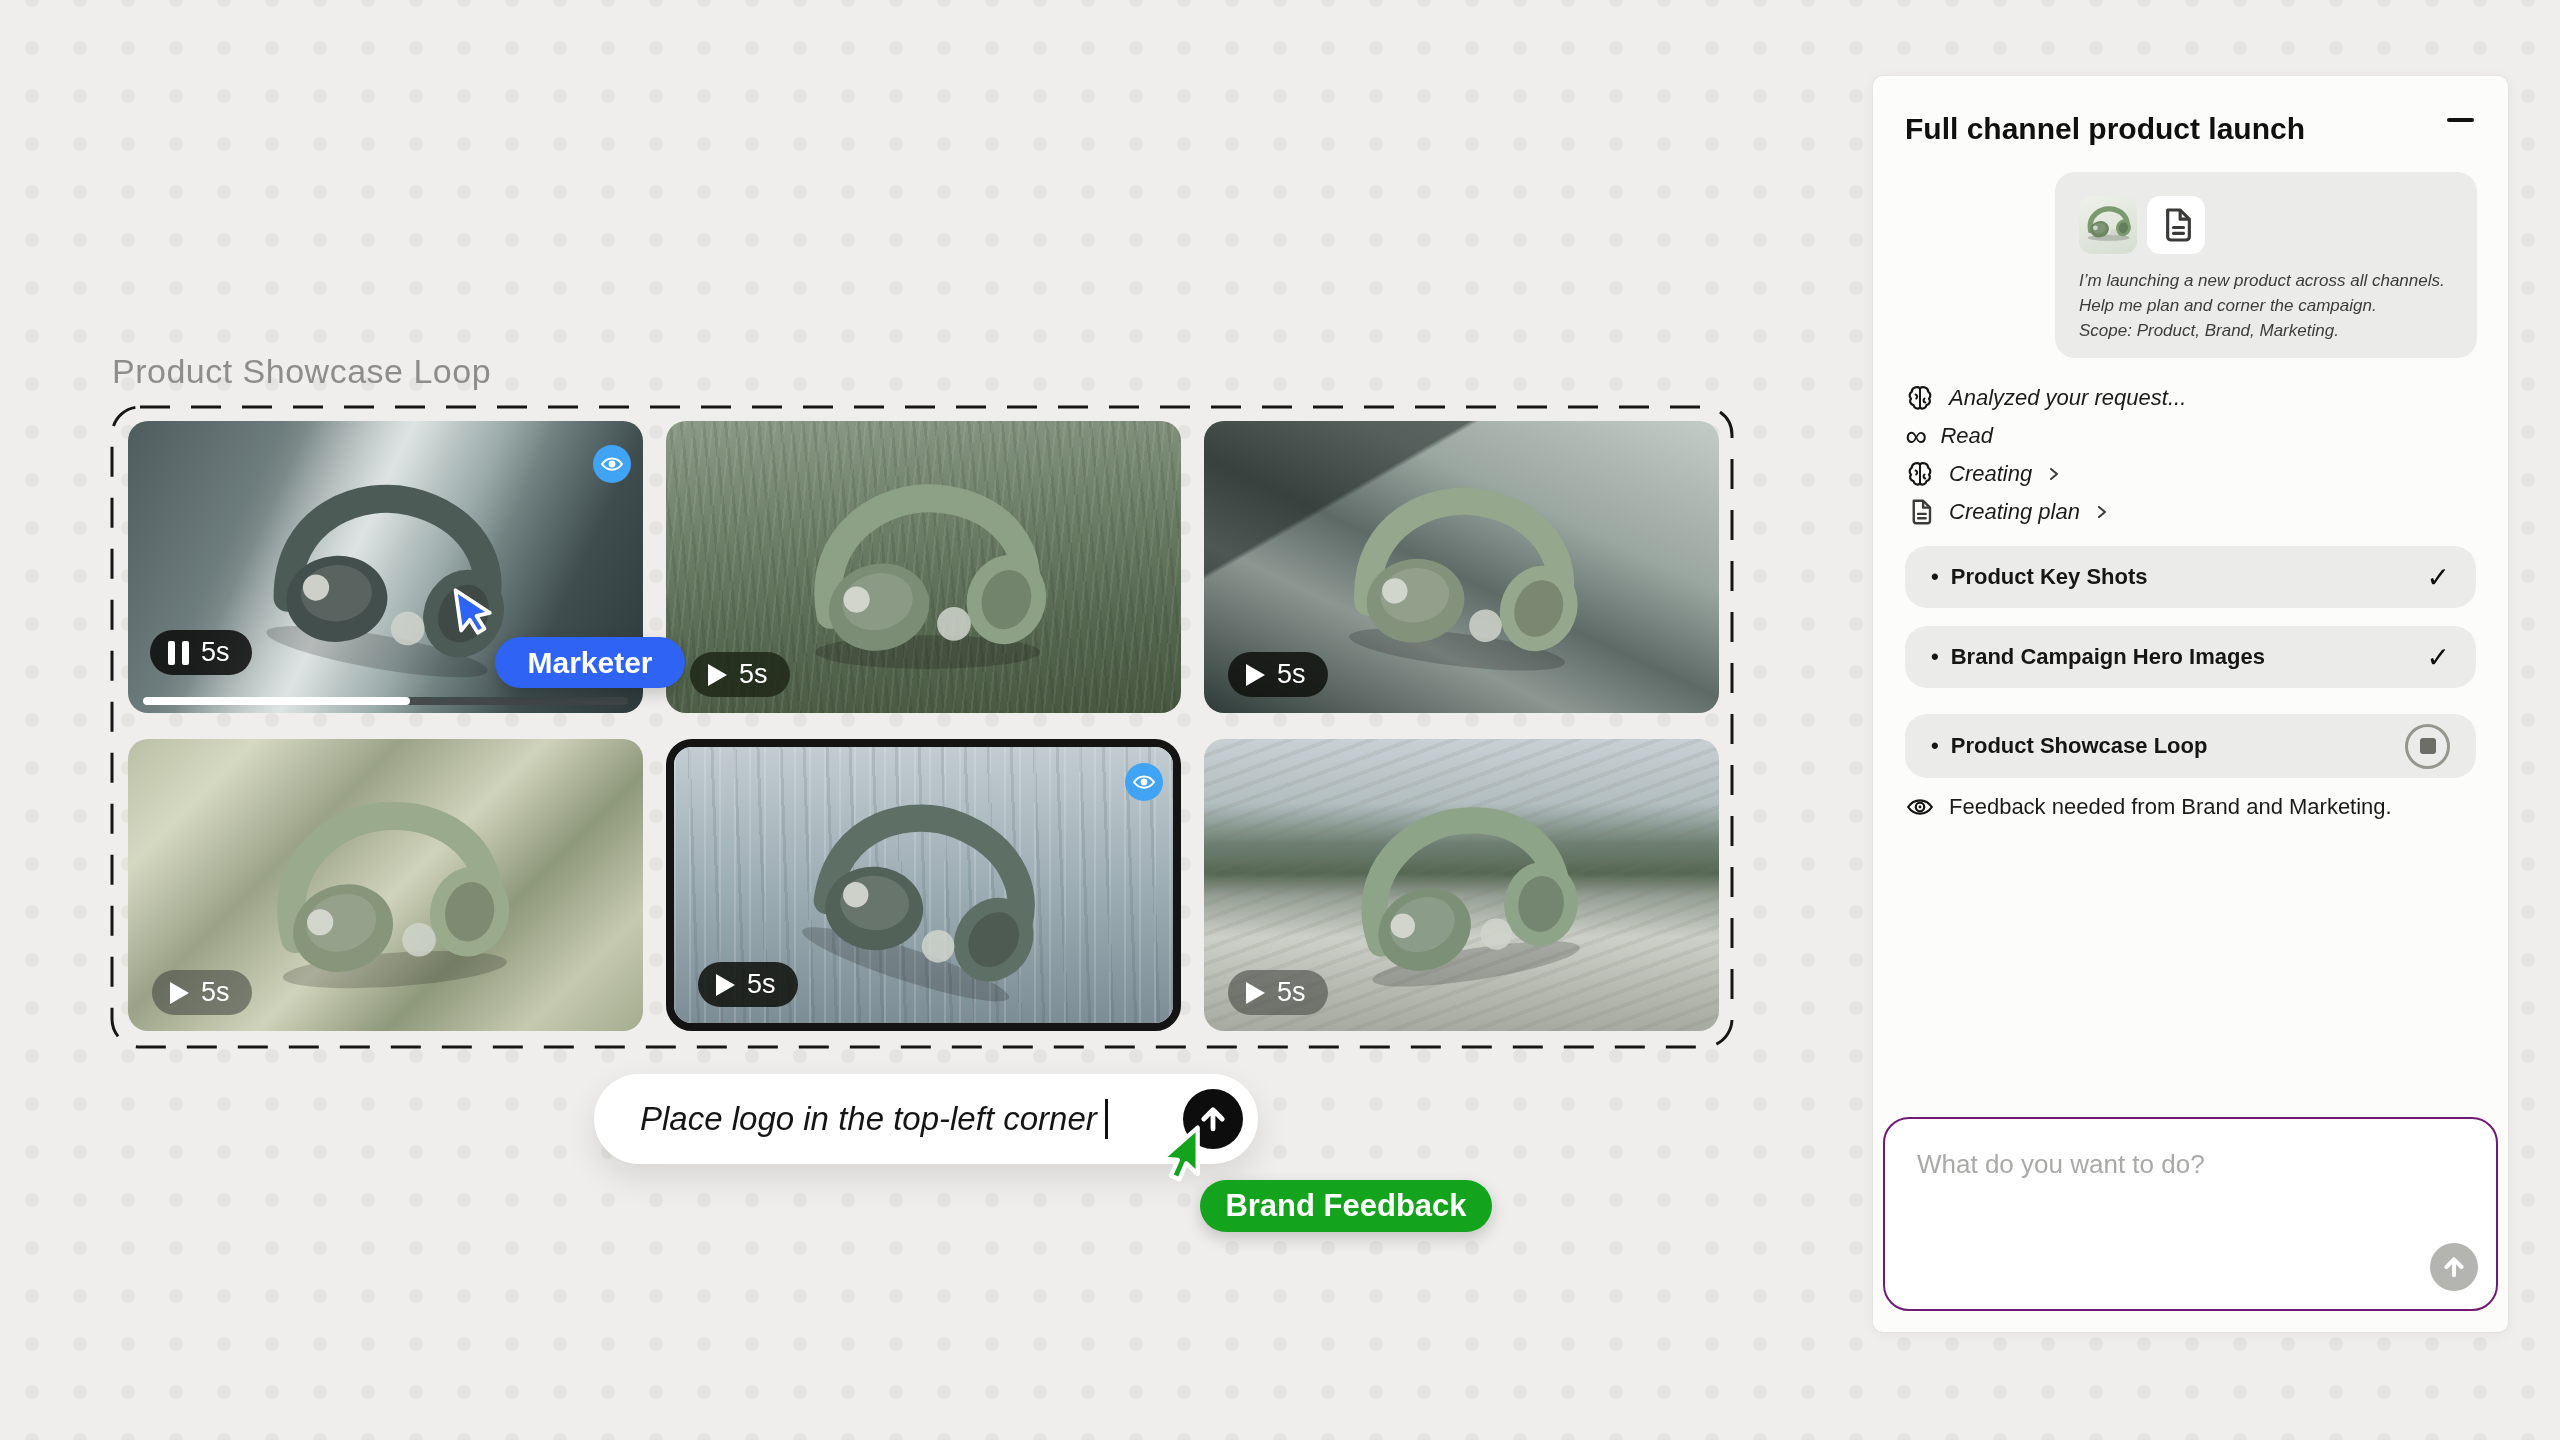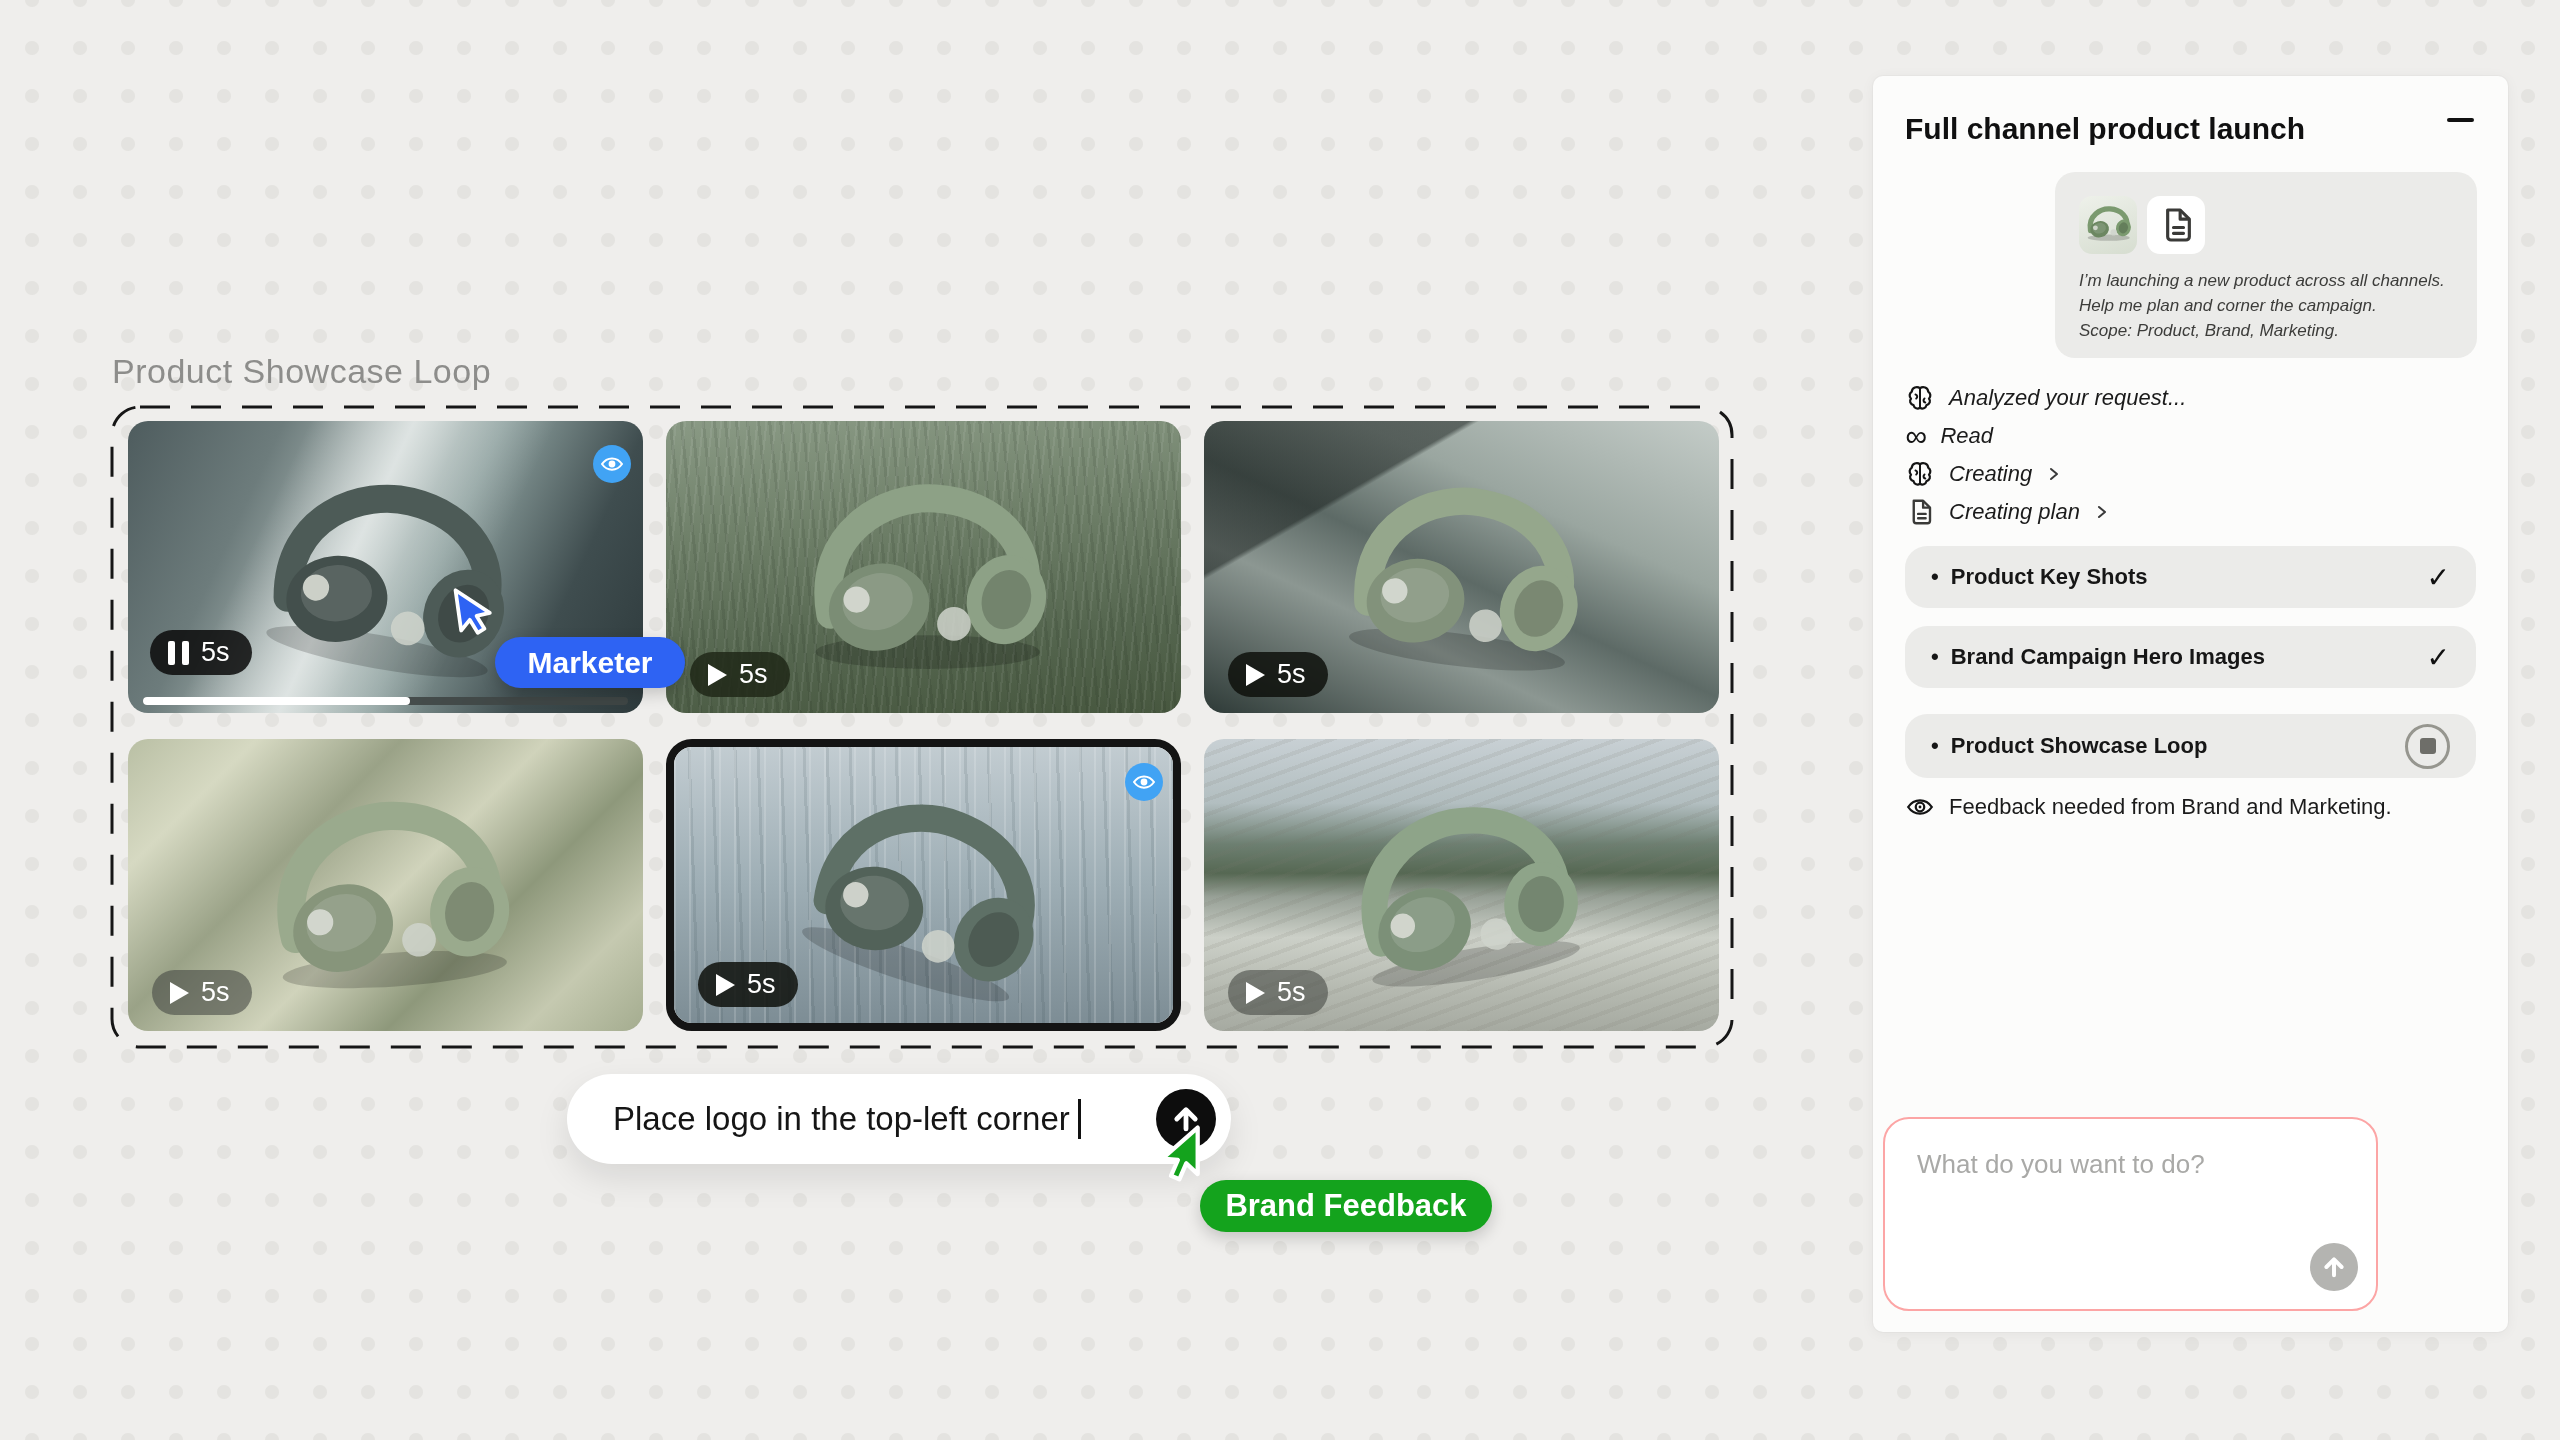--- a/index.html
+++ b/index.html
@@ -66,22 +66,22 @@
   .t5 .eye-badge{top:16px;right:10px;}
 
   
   .cursor{position:absolute;}
   .name-pill{position:absolute;color:#fff;font-weight:bold;display:flex;align-items:center;justify-content:center;
     box-shadow:0 6px 16px rgba(0,0,0,.18);}
   .pill-marketer{left:495px;top:637px;width:190px;height:51px;border-radius:26px;font-size:30px;}
   .pill-brand{left:1200px;top:1180px;width:292px;height:52px;border-radius:26px;font-size:31px;}
 
   
-  .bubble{position:absolute;left:567px;top:1074px;width:664px;height:90px;background:#fff;border-radius:45px;
-    box-shadow:0 14px 34px rgba(0,0,0,.10);display:flex;align-items:center;}
+  .bubble{position:absolute;left:594px;top:1074px;width:664px;height:90px;background:#fff;border-radius:45px;
+    box-shadow:0 14px 34px rgba(0,0,0,.10);display:flex;align-items:center;font-style:italic;}
   .bubble-text{margin-left:46px;font-size:33px;color:#151515;white-space:nowrap;}
   .caret{width:3px;height:40px;background:#111;margin-left:8px;}
   .send-black{position:absolute;right:15px;top:15px;width:60px;height:60px;border-radius:50%;background:#0d0d0d;
     display:flex;align-items:center;justify-content:center;border:none;cursor:pointer;}
 
   
   .panel{position:absolute;left:1873px;top:76px;width:635px;height:1256px;background:#fcfcfb;border-radius:10px;
     box-shadow:0 2px 14px rgba(0,0,0,.05),0 0 0 1px rgba(0,0,0,.02);}
   .panel-title{position:absolute;left:32px;top:36px;font-size:30px;font-weight:bold;color:#101010;}
   .minimize-btn{position:absolute;right:26px;top:22px;width:44px;height:44px;background:none;border:none;cursor:pointer;}
@@ -102,21 +102,21 @@
   .task-pill .txt{font-size:22px;font-weight:600;color:#161616;display:flex;gap:12px;align-items:center;}
   .task-pill .spacer{flex:1;}
   .check{font-size:28px;color:#111;font-weight:400;}
   .stop-btn{width:45px;height:45px;border-radius:50%;border:3px solid #96968f;background:none;cursor:pointer;
     display:flex;align-items:center;justify-content:center;box-sizing:border-box;}
   .stop-btn i{display:block;width:16px;height:16px;background:#6e6e69;border-radius:3px;}
 
   .feedback-row{position:absolute;left:32px;top:718px;display:flex;align-items:center;gap:14px;}
   .feedback-row .lbl{font-size:22px;color:#1b1b1b;}
 
-  .composer{position:absolute;left:10px;top:1041px;width:495px;height:194px;background:#fff;border:2px solid #fca5a5;
+  .composer{position:absolute;left:10px;top:1041px;width:615px;height:194px;background:#fff;border:2px solid #701a75;
     border-radius:26px;box-sizing:border-box;}
   .composer textarea{position:absolute;left:30px;top:28px;width:510px;height:120px;border:none;resize:none;outline:none;
     font-family:"Liberation Sans",sans-serif;font-size:26px;color:#333;background:transparent;}
   .composer textarea::placeholder{color:#a9a9a7;}
   .send-gray{position:absolute;right:18px;bottom:18px;width:48px;height:48px;border-radius:50%;background:#b4b4b1;
     border:none;cursor:pointer;display:flex;align-items:center;justify-content:center;}
 </style>
 </head>
 <body>
 

